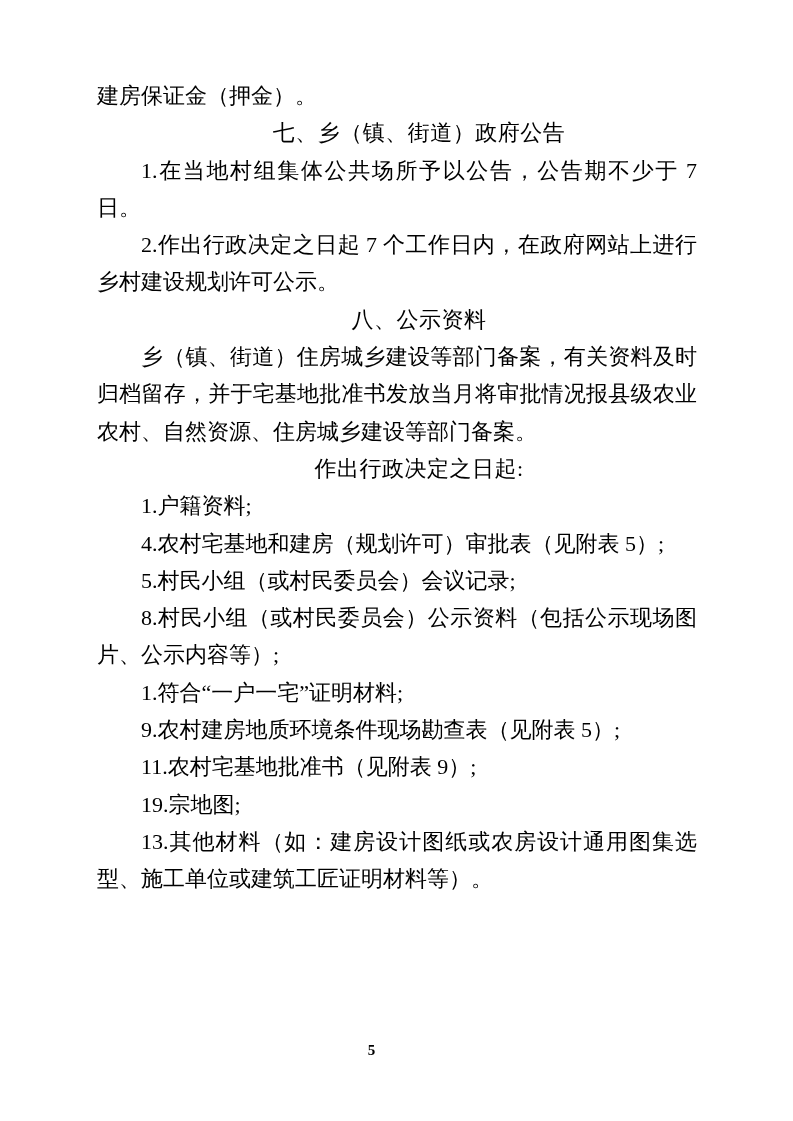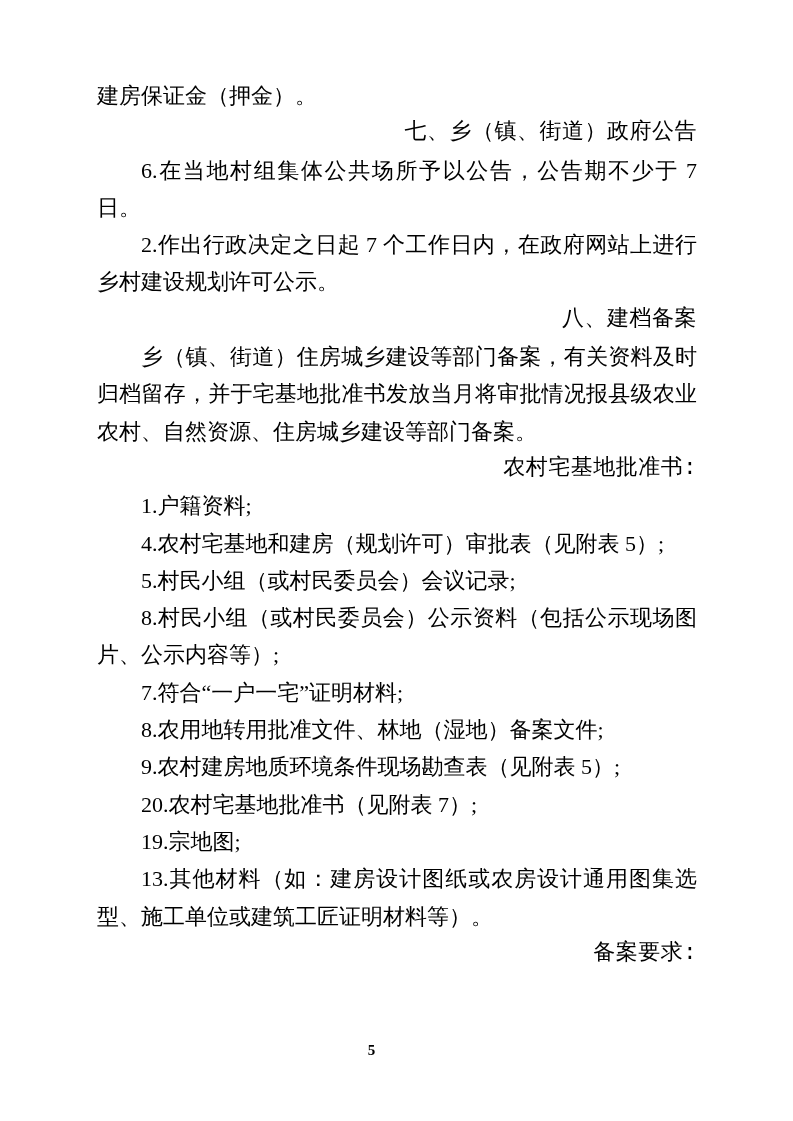--- a/index.html
+++ b/index.html
@@ -33,24 +33,24 @@
     font-size: 22px;
     font-weight: normal;
   }
   .para-indent {
     text-indent: 44px;
   }
   .para-noindent {
     text-indent: 0;
   }
   .heading {
-    font-family: Liberation Mono, monospace;
+    font-family: Liberation Serif, serif;
     font-weight: 700;
     text-indent: 44px;
-    text-align: right;
+    text-align: center;
     letter-spacing: 0.5px;
   }
   .footer {
     position: absolute;
     left: 0;
     top: 1041px;
     width: 100%;
     text-align: center;
   }
   .page-number {
@@ -60,33 +60,31 @@
     color: #000000;
   }
 </style>
 </head>
 <body>
 
 <div class="page">
   <div class="content">
     <p class="para-noindent">建房保证金（押金）。</p>
     <h2 class="heading">七、乡（镇、街道）政府公告</h2>
-    <p class="para-indent">6.在当地村组集体公共场所予以公告，公告期不少于 7 日。</p>
+    <p class="para-indent">1.在当地村组集体公共场所予以公告，公告期不少于 7 日。</p>
     <p class="para-indent">2.作出行政决定之日起 7 个工作日内，在政府网站上进行乡村建设规划许可公示。</p>
-    <h2 class="heading">八、建档备案</h2>
+    <h2 class="heading">八、公示资料</h2>
     <p class="para-indent">乡（镇、街道）住房城乡建设等部门备案，有关资料及时归档留存，并于宅基地批准书发放当月将审批情况报县级农业农村、自然资源、住房城乡建设等部门备案。</p>
-    <h2 class="heading">农村宅基地批准书:</h2>
+    <h2 class="heading">作出行政决定之日起:</h2>
     <p class="para-indent">1.户籍资料;</p>
     <p class="para-indent">4.农村宅基地和建房（规划许可）审批表（见附表 5）;</p>
     <p class="para-indent">5.村民小组（或村民委员会）会议记录;</p>
     <p class="para-indent">8.村民小组（或村民委员会）公示资料（包括公示现场图片、公示内容等）;</p>
-    <p class="para-indent">7.符合“一户一宅”证明材料;</p>
-    <p class="para-indent">8.农用地转用批准文件、林地（湿地）备案文件;</p>
+    <p class="para-indent">1.符合“一户一宅”证明材料;</p>
     <p class="para-indent">9.农村建房地质环境条件现场勘查表（见附表 5）;</p>
-    <p class="para-indent">20.农村宅基地批准书（见附表 7）;</p>
+    <p class="para-indent">11.农村宅基地批准书（见附表 9）;</p>
     <p class="para-indent">19.宗地图;</p>
     <p class="para-indent">13.其他材料（如：建房设计图纸或农房设计通用图集选型、施工单位或建筑工匠证明材料等）。</p>
-    <h2 class="heading">备案要求:</h2>
   </div>
   <div class="footer">
     <span class="page-number">5</span>
   </div>
 </div>
 
 </body></html>

